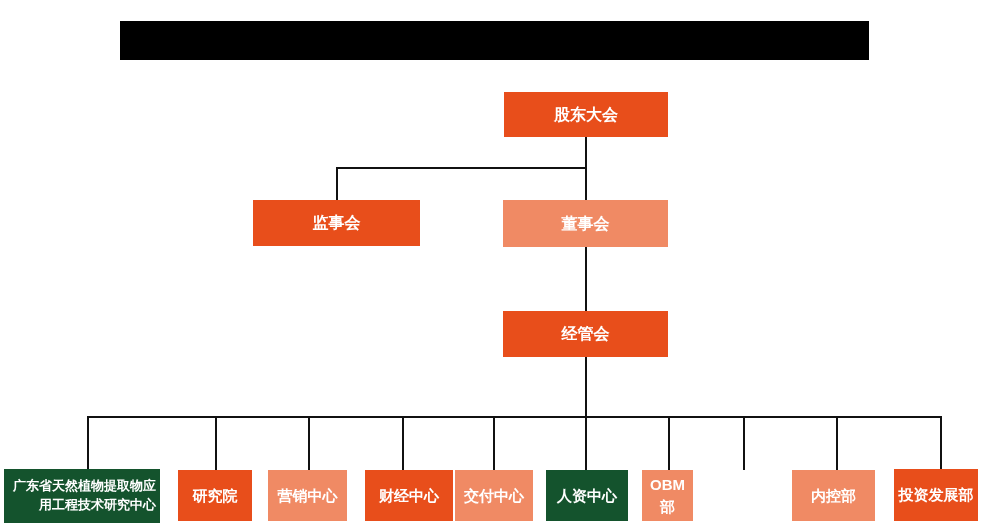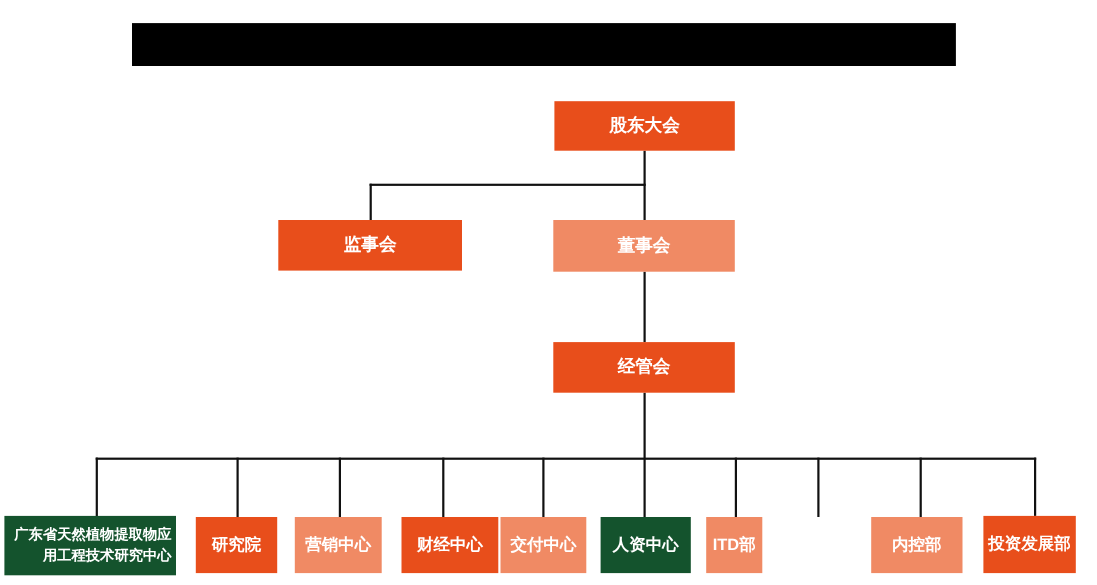--- a/index.html
+++ b/index.html
@@ -81,21 +81,21 @@
     <div class="node" style="left: 365px; top: 470px; width: 88px; height: 51px; background: rgb(232, 78, 27); color: rgb(255, 255, 255); font-size: 15px;">
       <span>财经中心</span>
     </div>
     <div class="node" style="left: 455px; top: 470px; width: 78px; height: 51px; background: rgb(240, 138, 100); color: rgb(255, 255, 255); font-size: 15px;">
       <span>交付中心</span>
     </div>
     <div class="node" style="left: 546px; top: 470px; width: 82px; height: 51px; background: #14532d; color: rgb(255, 255, 255); font-size: 15px; text-align: right;">
       <span>人资中心</span>
     </div>
     <div class="node" style="left: 642px; top: 470px; width: 51px; height: 51px; background: rgb(240, 138, 100); color: rgb(255, 255, 255); font-size: 15px;">
-      <span>ITD部</span>
+      <span>OBM部</span>
     </div>
     <div class="node" style="left: 792px; top: 470px; width: 83px; height: 51px; background: rgb(240, 138, 100); color: rgb(255, 255, 255); font-size: 15px;">
       <span>内控部</span>
     </div>
     <div class="node" style="left: 894px; top: 469px; width: 84px; height: 52px; background: rgb(232, 78, 27); color: rgb(255, 255, 255); font-size: 15px;">
       <span>投资发展部</span>
     </div>
   </div>
 
 </body></html>

